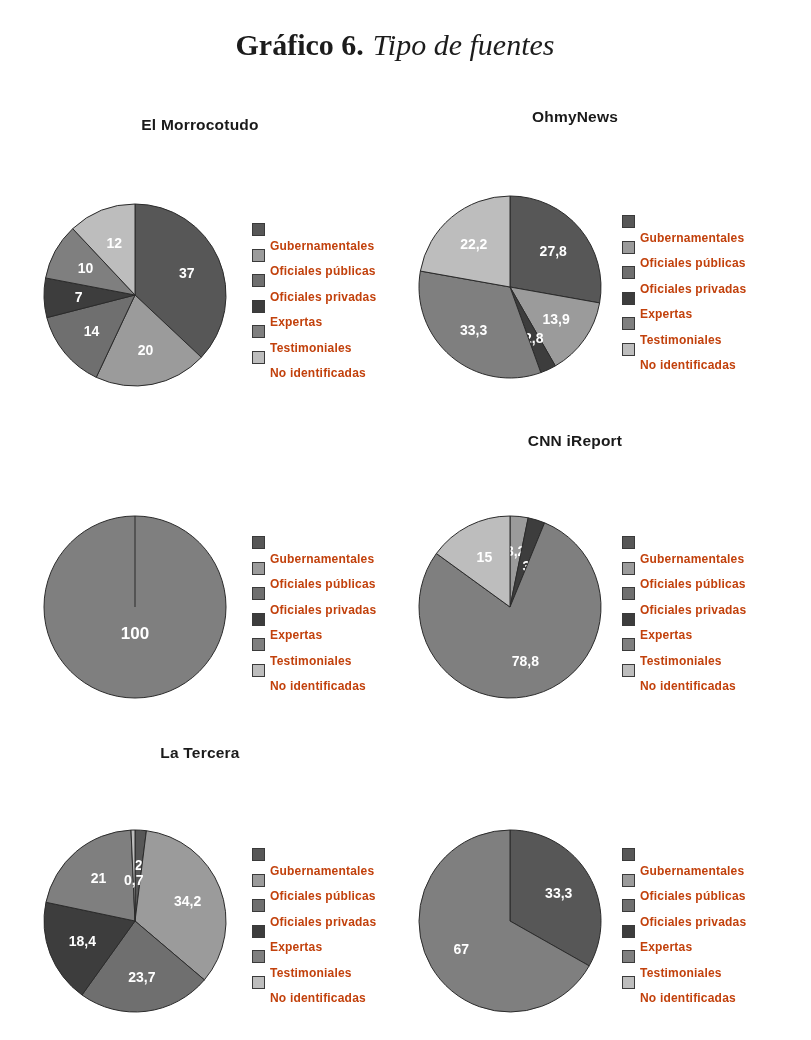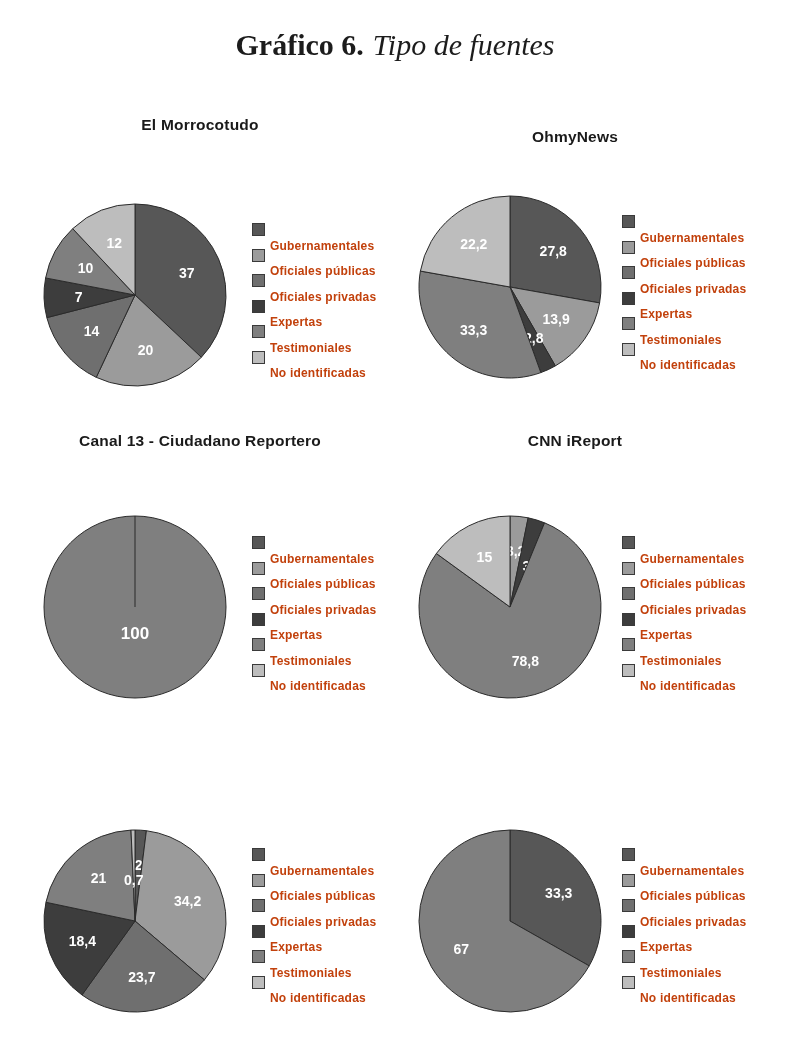--- a/index.html
+++ b/index.html
@@ -118,21 +118,21 @@
     <span class="legend-swatch" style="background: rgb(127, 127, 127);"></span>
     <span class="legend-label">Testimoniales</span>
   </div>
           <div class="legend-item">
     <span class="legend-swatch" style="background: rgb(189, 189, 189);"></span>
     <span class="legend-label">No identificadas</span>
   </div>
         </div>
   </div>
       <div class="chart" style="left: 405px; top: 100px;">
-    <div class="chart-title" style="left: 0px; top: 8px; width: 340px; margin-top: 20px;">OhmyNews</div>
+    <div class="chart-title" style="left: 0px; top: 8px; width: 340px;">OhmyNews</div>
     <svg class="pie-svg" xmlns="http://www.w3.org/2000/svg" viewBox="0 0 380 312">
           <path d="M 105 187 L 105 96 A 91 91 0 0 1 194.59535444215769 202.92709836675013 Z" fill="#575757" stroke="#2b2b2b" stroke-linejoin="round"></path>
           <text x="148.24553544418353" y="150.76410530777713" text-anchor="middle" dominant-baseline="central" font-size="14">27,8</text>
           <path d="M 105 187 L 194.59535444215769 202.92709836675013 A 91 91 0 0 1 150.33484458589368 265.9034338059686 Z" fill="#9b9b9b" stroke="#2b2b2b" stroke-linejoin="round"></path>
           <text x="151.16000705711983" y="219.44179632028178" text-anchor="middle" dominant-baseline="central" font-size="14">13,9</text>
           <path d="M 105 187 L 150.33484458589368 265.9034338059686 A 91 91 0 0 1 135.82515074232154 272.6201499748345 Z" fill="#3d3d3d" stroke="#2b2b2b" stroke-linejoin="round"></path>
           <text x="128.70123679699412" y="238.20027123260982" text-anchor="middle" dominant-baseline="central" font-size="14">2,8</text>
           <path d="M 105 187 L 135.82515074232154 272.6201499748345 A 91 91 0 0 1 15.4046455578423 171.07290163324993 Z" fill="#7f7f7f" stroke="#2b2b2b" stroke-linejoin="round"></path>
           <text x="68.6284244916313" y="230.13148380289084" text-anchor="middle" dominant-baseline="central" font-size="14">33,3</text>
           <path d="M 105 187 L 15.4046455578423 171.07290163324993 A 91 91 0 0 1 104.99999999999997 96 Z" fill="#bdbdbd" stroke="#2b2b2b" stroke-linejoin="round"></path>
@@ -159,21 +159,20 @@
     <span class="legend-swatch" style="background: rgb(127, 127, 127);"></span>
     <span class="legend-label">Testimoniales</span>
   </div>
           <div class="legend-item">
     <span class="legend-swatch" style="background: rgb(189, 189, 189);"></span>
     <span class="legend-label">No identificadas</span>
   </div>
         </div>
   </div>
       <div class="chart" style="left: 25px; top: 420px;">
-    <div class="chart-title" style="left: 0px; top: 12px; width: 350px;">Canal 13 - Ciudadano Reportero</div>
     <svg class="pie-svg" xmlns="http://www.w3.org/2000/svg" viewBox="0 0 380 312">
           <circle cx="110" cy="187" r="91" fill="#7f7f7f" stroke="#2b2b2b"></circle>
           <line x1="110" y1="187" x2="110" y2="96" stroke="#2b2b2b"></line>
           <text x="110" y="213" text-anchor="middle" dominant-baseline="central" font-size="17">100</text>
         </svg>
     <div class="legend" style="left: 227px; top: 110px;">
           <div class="legend-item">
     <span class="legend-swatch" style="background: rgb(87, 87, 87);"></span>
     <span class="legend-label">Gubernamentales</span>
   </div>
@@ -232,20 +231,21 @@
     <span class="legend-swatch" style="background: rgb(127, 127, 127);"></span>
     <span class="legend-label">Testimoniales</span>
   </div>
           <div class="legend-item">
     <span class="legend-swatch" style="background: rgb(189, 189, 189);"></span>
     <span class="legend-label">No identificadas</span>
   </div>
         </div>
   </div>
       <div class="chart" style="left: 25px; top: 733px;">
+    <div class="chart-title" style="left: 0px; top: 11px; width: 350px;">La Tercera</div>
     <svg class="pie-svg" xmlns="http://www.w3.org/2000/svg" viewBox="0 0 380 312">
           <path d="M 110 188 L 110 97 A 91 91 0 0 1 121.40532425435168 97.71756218038252 Z" fill="#575757" stroke="#2b2b2b" stroke-linejoin="round"></path>
           <text x="113.54264111184386" y="131.69133198207692" text-anchor="middle" dominant-baseline="central" font-size="14">2</text>
           <path d="M 110 188 L 121.40532425435168 97.71756218038252 A 91 91 0 0 1 179.38226850204177 246.8820925028194 Z" fill="#9b9b9b" stroke="#2b2b2b" stroke-linejoin="round"></path>
           <text x="162.58745216489226" y="167.56042381052953" text-anchor="middle" dominant-baseline="central" font-size="14">34,2</text>
           <path d="M 110 188 L 179.38226850204177 246.8820925028194 A 91 91 0 0 1 56.97516635015959 261.95516896341155 Z" fill="#6f6f6f" stroke="#2b2b2b" stroke-linejoin="round"></path>
           <text x="116.89541543260856" y="243.9970503331358" text-anchor="middle" dominant-baseline="central" font-size="14">23,7</text>
           <path d="M 110 188 L 56.97516635015959 261.95516896341155 A 91 91 0 0 1 20.949137706382018 169.26650260194086 Z" fill="#3d3d3d" stroke="#2b2b2b" stroke-linejoin="round"></path>
           <text x="57.412547835107745" y="208.43957618947047" text-anchor="middle" dominant-baseline="central" font-size="14">18,4</text>
           <path d="M 110 188 L 20.949137706382018 169.26650260194086 A 91 91 0 0 1 105.99890123307428 97.08800294429065 Z" fill="#7f7f7f" stroke="#2b2b2b" stroke-linejoin="round"></path>

